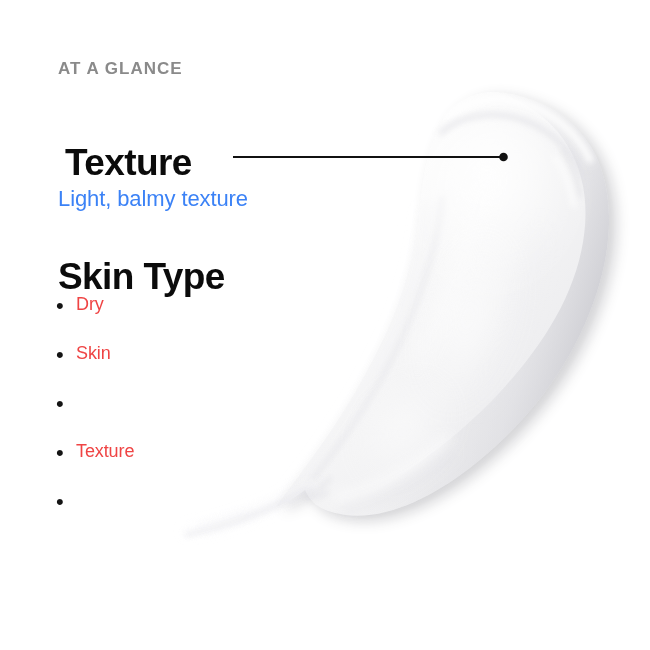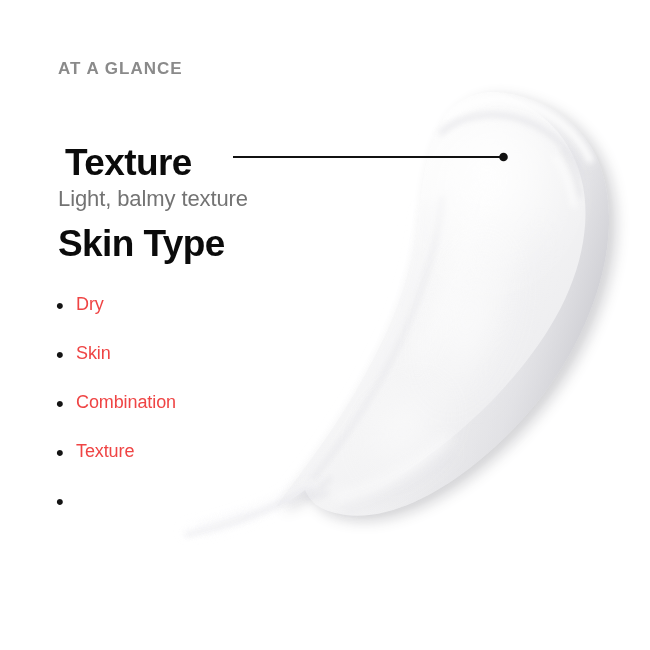--- a/index.html
+++ b/index.html
@@ -58,29 +58,29 @@
     position: absolute;
     left: 0;
     font-size: 37px;
     font-weight: bold;
     color: #0b0b0b;
     letter-spacing: -0.6px;
     line-height: 1;
     white-space: nowrap;
   }
   .heading.texture-h   { top: 137px; }
-  .heading.skintype-h  { top: 225px; }
+  .heading.skintype-h  { top: 258px; }
 
   .subtext {
     position: absolute;
     left: 0;
     top: 188px;
     font-size: 22px;
     font-weight: normal;
-    color: #737373;
+    color: #3b82f6;
     letter-spacing: -0.1px;
     line-height: 1;
     white-space: nowrap;
   }
 
   
   .bullet-list {
     position: absolute;
     left: 56px;
     top: 295px;
@@ -305,21 +305,20 @@
     <li class="bullet-row">
       <span class="bullet-dot">•</span>
       <span class="bullet-text">Dry</span>
     </li>
     <li class="bullet-row">
       <span class="bullet-dot">•</span>
       <span class="bullet-text">Skin</span>
     </li>
     <li class="bullet-row">
       <span class="bullet-dot">•</span>
-      <span class="bullet-text">Combination</span>
     </li>
     <li class="bullet-row">
       <span class="bullet-dot">•</span>
       <span class="bullet-text">Texture</span>
     </li>
     <li class="bullet-row">
       <span class="bullet-dot">•</span>
     </li>
   </ul>
 

